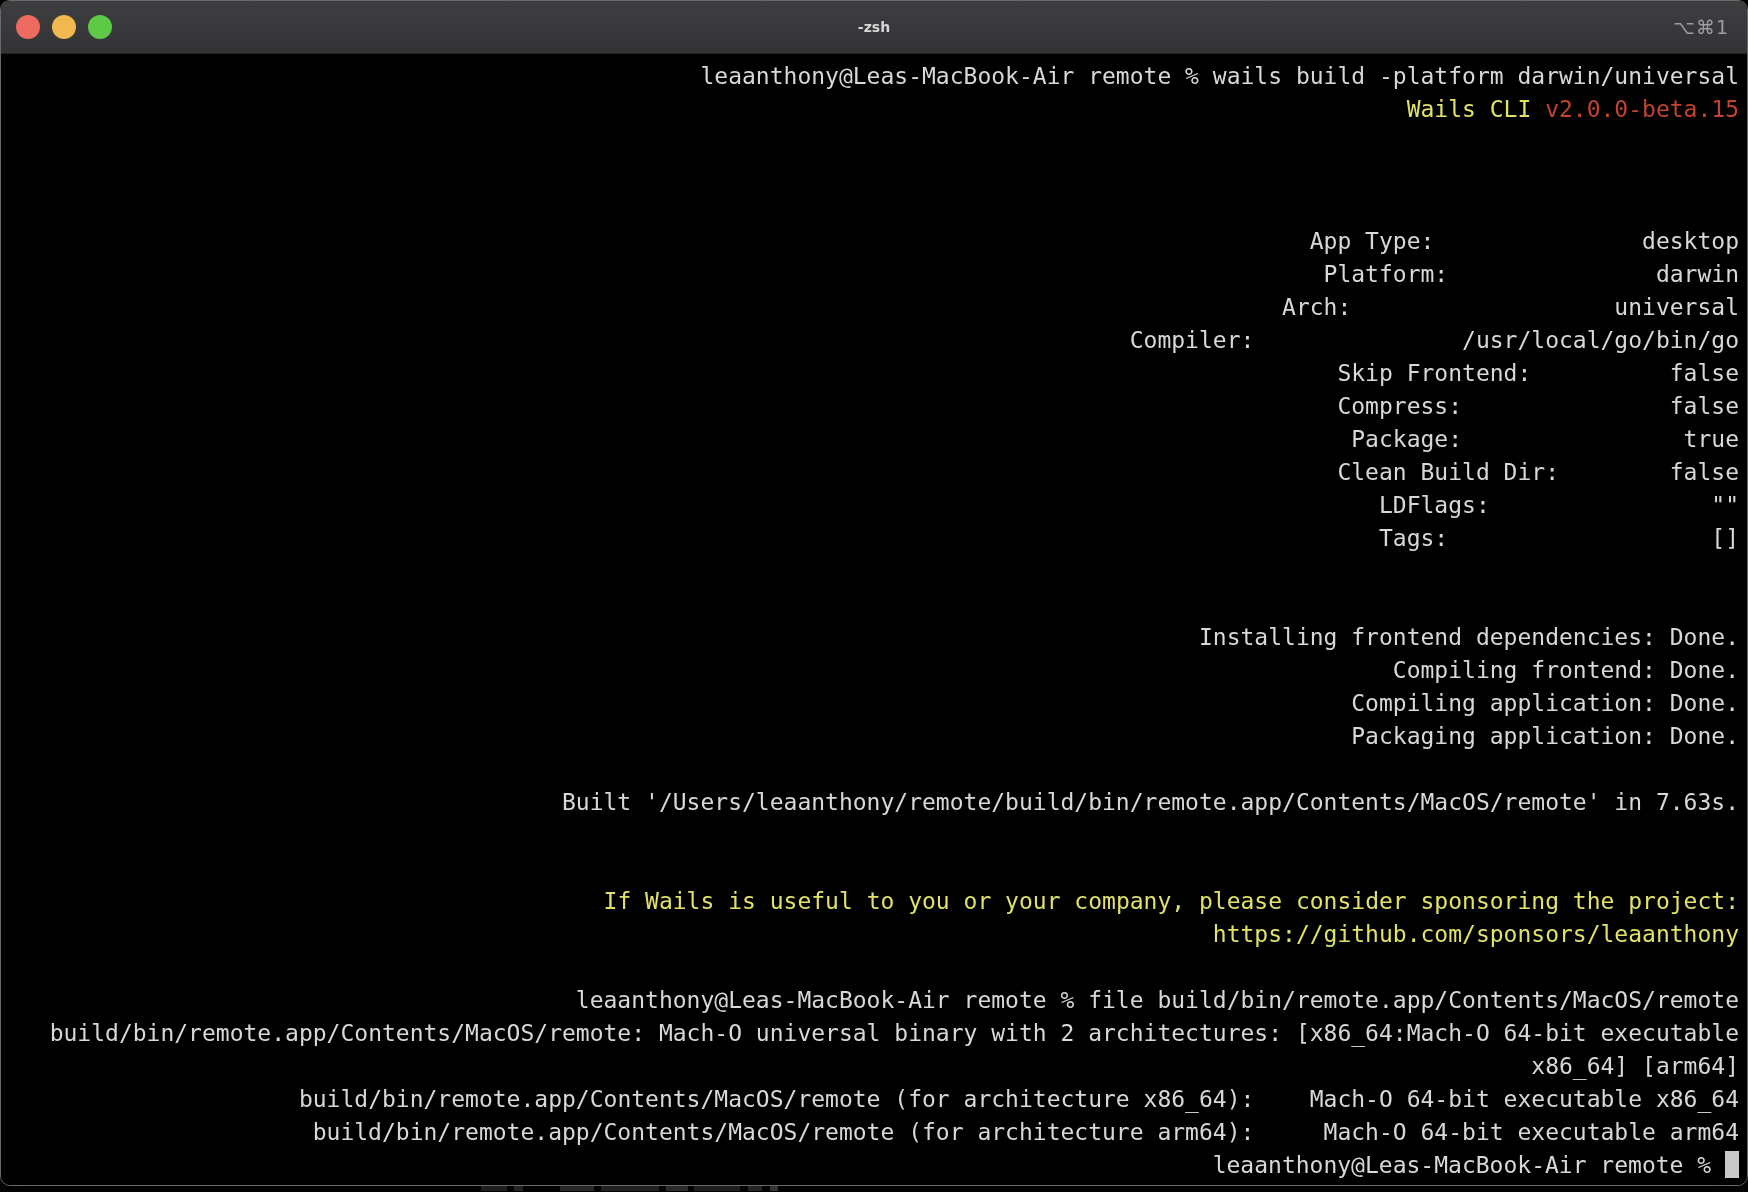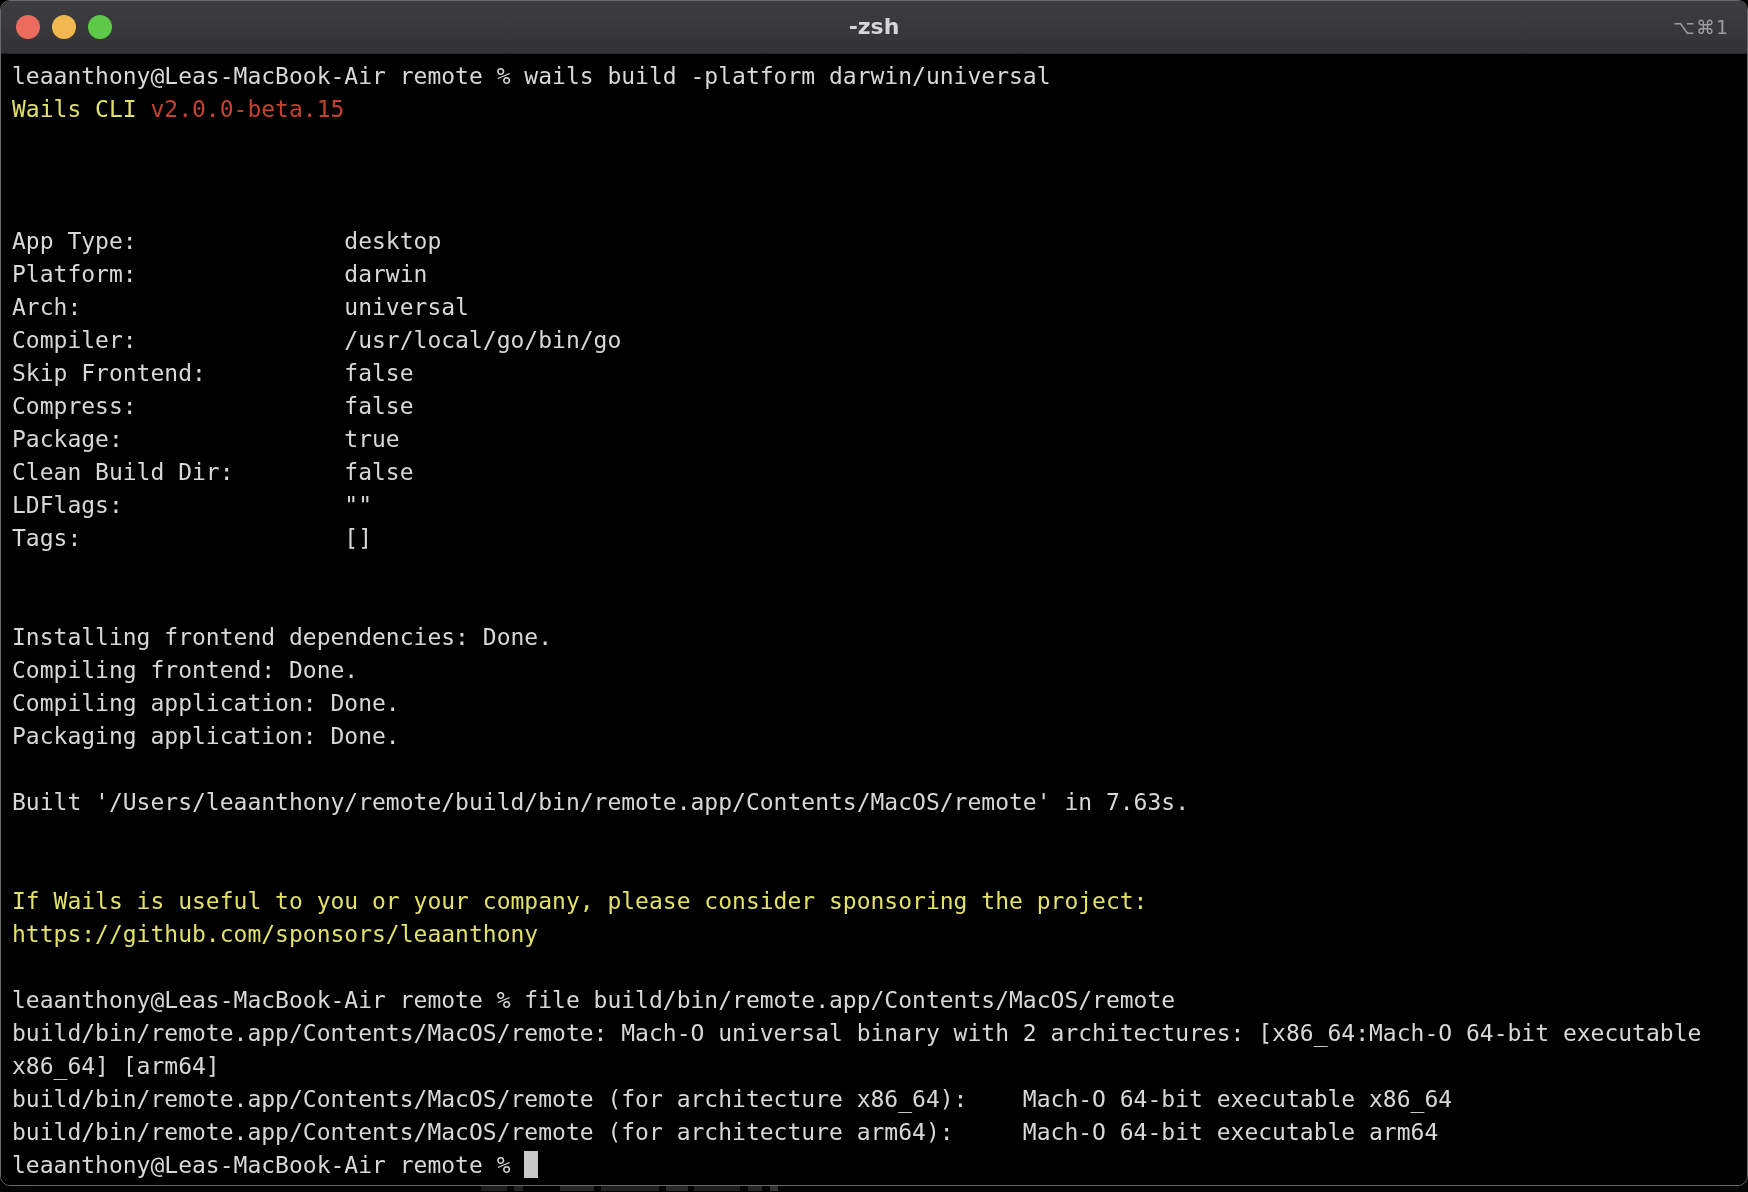--- a/index.html
+++ b/index.html
@@ -66,21 +66,21 @@
   .tl.close    { background: var(--tl-close); }
   .tl.minimize { background: var(--tl-minimize); }
   .tl.zoom     { background: var(--tl-zoom); }
   .title {
     position: absolute;
     left: 0; right: 0; top: 0;
     height: 52px;
     line-height: 52px;
     text-align: center;
     font-weight: bold;
-    font-size: 22px;
+    font-size: 14px;
     color: #d6d6d8;
   }
   .shortcut {
     position: absolute;
     right: 18px; top: 0;
     height: 52px;
     line-height: 52px;
     font-size: 19px;
     color: #9d9da0;
     letter-spacing: 1px;
@@ -93,20 +93,21 @@
     overflow: hidden;
   }
   .term {
     margin: 0;
     padding: 6px 8px 0 11px;
     font-family: "DejaVu Sans Mono", monospace;
     font-size: 23px;
     line-height: 33px;
     white-space: pre;
     color: var(--c-default);
+    text-align: right;
   }
   .term-line { height: 33px; }
   .c-default { color: var(--c-default); }
   .c-yellow  { color: var(--c-yellow); }
   .c-red     { color: var(--c-red); margin-top: 45px; }
   .cursor-block {
     display: inline-block;
     width: 14px;
     height: 27px;
     background: var(--c-cursor);

